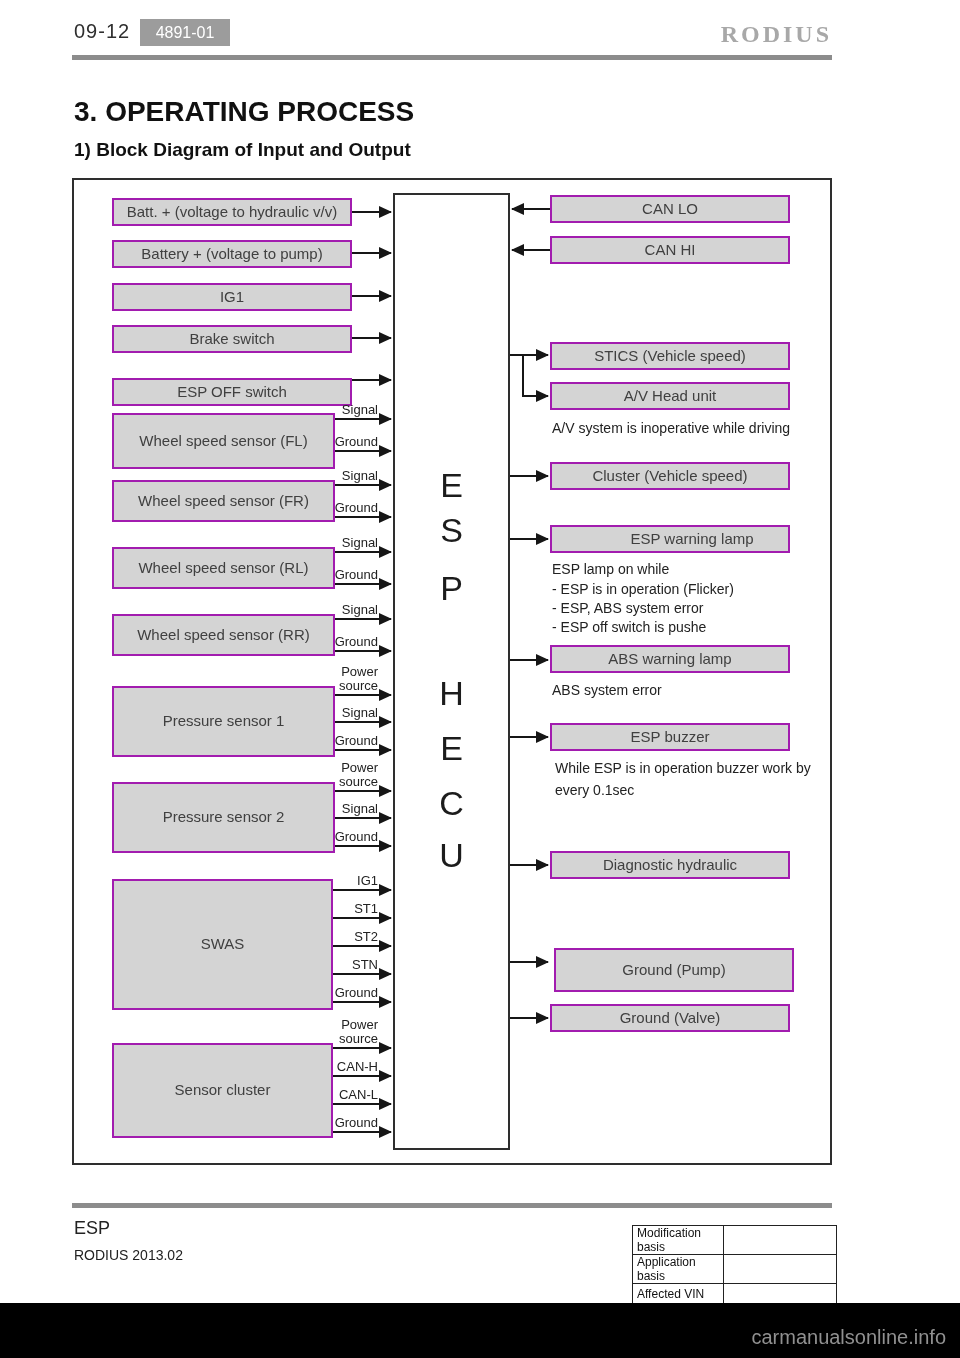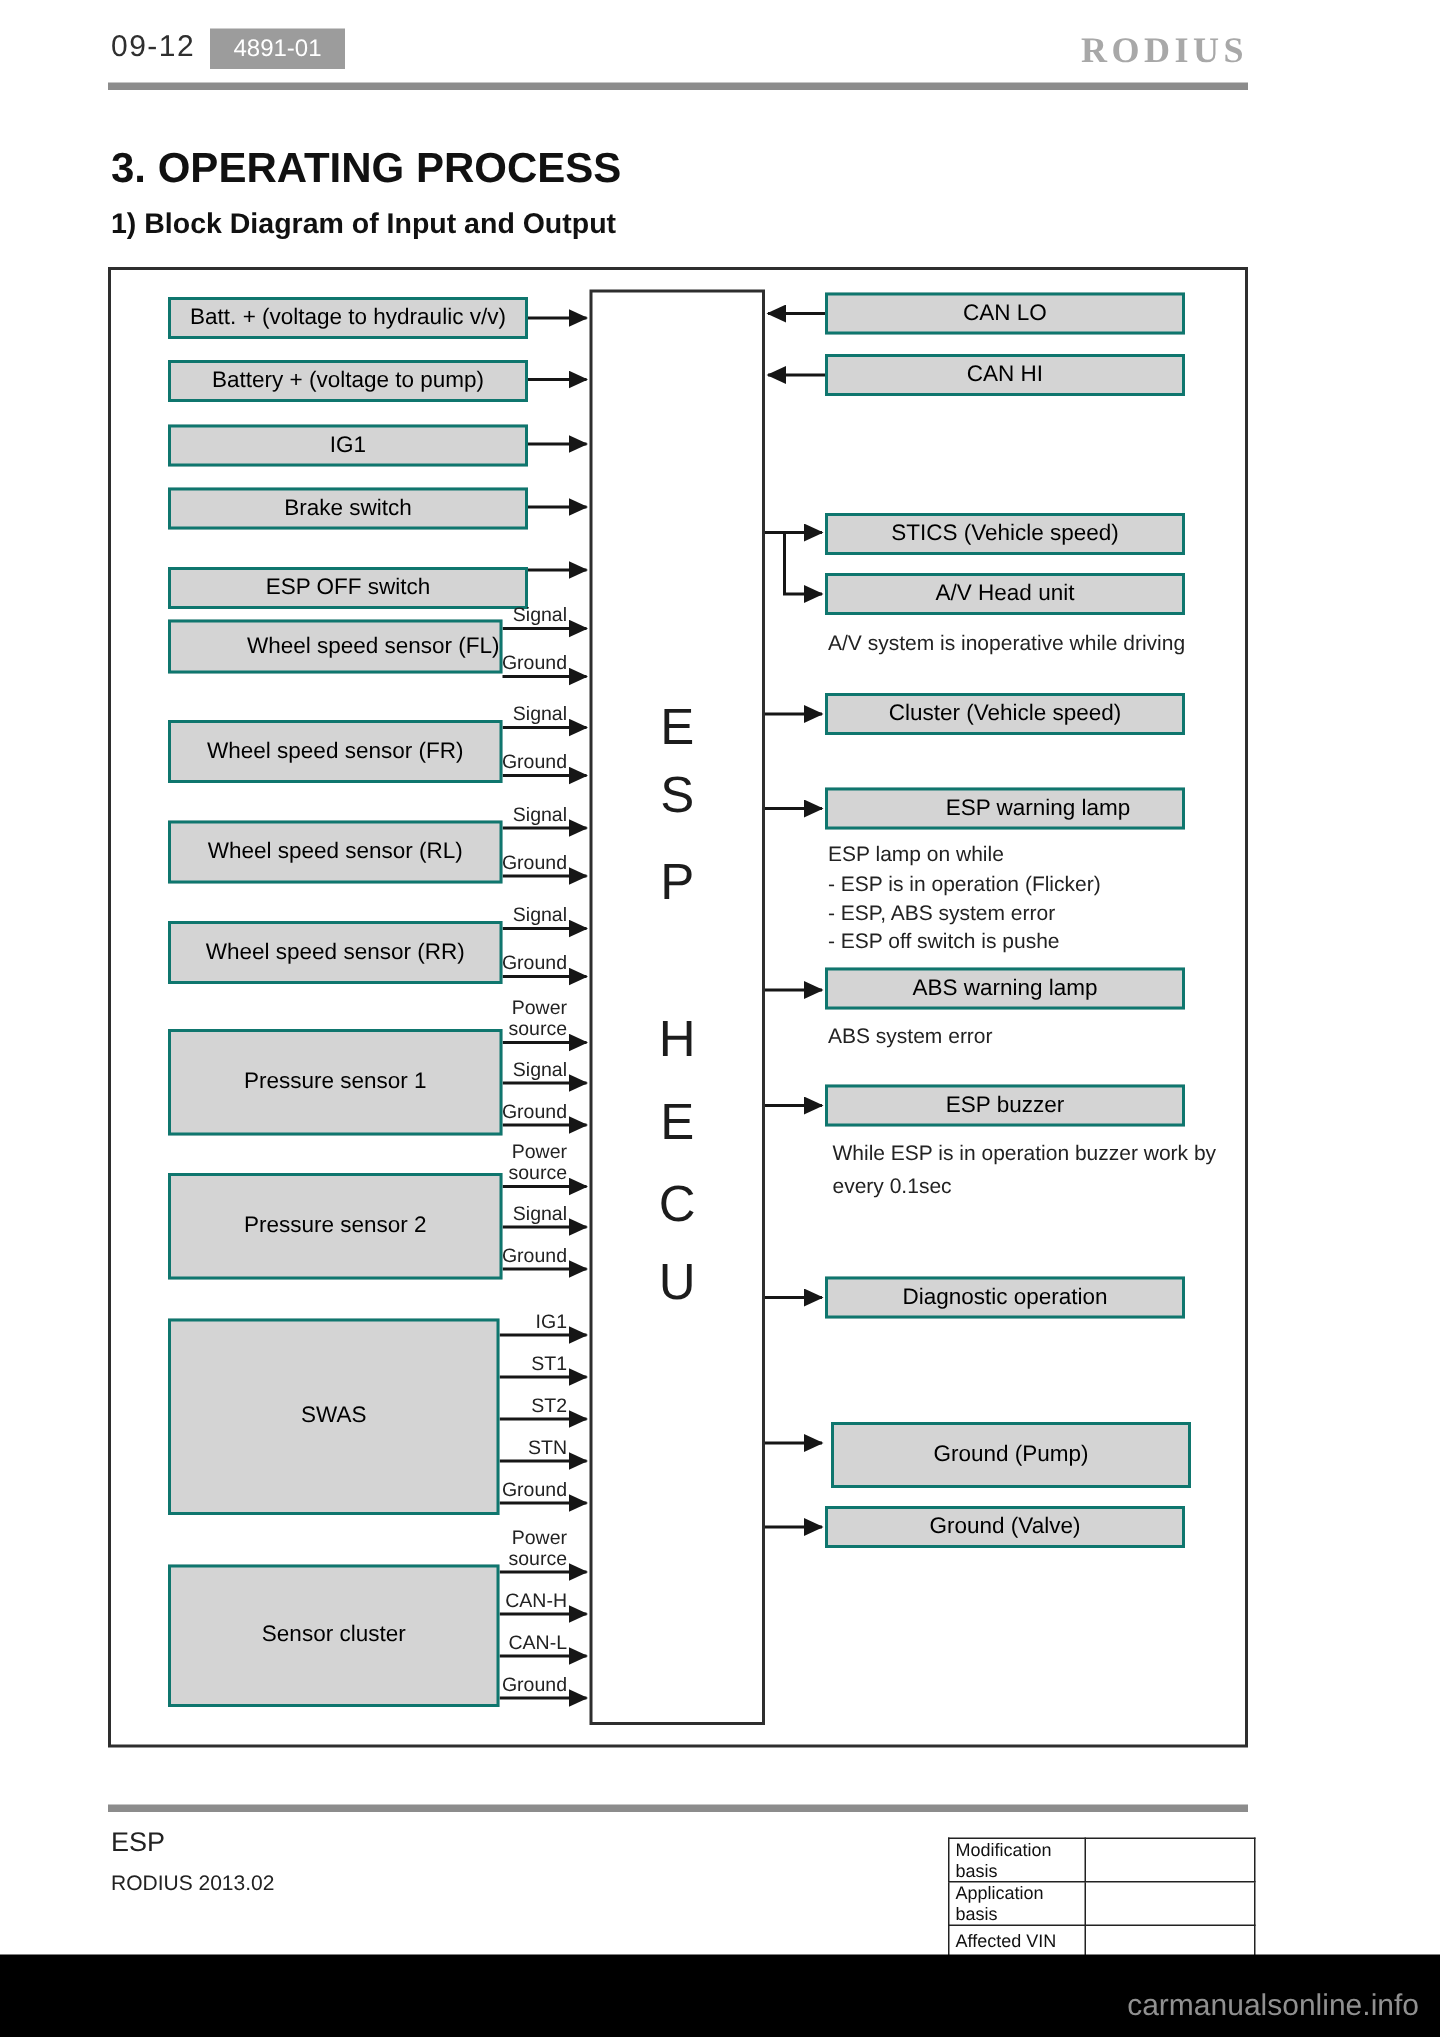--- a/index.html
+++ b/index.html
@@ -11,22 +11,22 @@
   .code-badge{left:140px;top:19px;width:90px;height:27px;background:#9c9c9c;color:#ffffff;
               display:flex;align-items:center;justify-content:center;font-size:16px;}
   .brand{top:21px;right:128px;font-family:"Liberation Serif","DejaVu Serif",serif;
          font-weight:bold;font-size:24px;letter-spacing:3px;color:#a8a8a8;}
   .hrule{left:72px;width:760px;height:5px;background:#8c8c8c;}
   
   .title{left:74px;top:96px;font-size:28px;font-weight:bold;color:#111;}
   .subtitle{left:74px;top:139px;font-size:19px;font-weight:bold;color:#111;}
   
   .dia-border{left:72px;top:178px;width:756px;height:983px;border:2px solid #2e2e2e;background:#fff;}
-  .gbox{position:absolute;background:#d4d4d4;border:2px solid #0f766e;box-sizing:border-box;
-        display:flex;align-items:center;justify-content:center;font-size:15px;color:#000000;
+  .gbox{position:absolute;background:#d4d4d4;border:2px solid #a21caf;box-sizing:border-box;
+        display:flex;align-items:center;justify-content:center;font-size:15px;color:#404040;
         text-align:center;line-height:1.1;}
   .hecu{left:393px;top:193px;width:117px;height:957px;border:2px solid #2e2e2e;background:#fff;box-sizing:border-box;}
   .letter{position:absolute;left:0;width:100%;text-align:center;font-size:34px;line-height:1;color:#1c1c1c;}
   .pin{position:absolute;left:326px;width:52px;text-align:right;font-size:13px;line-height:14px;color:#222;}
   .note{position:absolute;left:552px;font-size:14px;color:#222;white-space:nowrap;}
   svg.wires{position:absolute;left:72px;top:178px;}
   
   .f-sys{left:74px;top:1218px;font-size:18px;color:#222;}
   .f-model{left:74px;top:1247px;font-size:14px;color:#222;}
   table.rev{position:absolute;left:632px;top:1225px;border-collapse:collapse;}
@@ -120,21 +120,21 @@
     </div>
   <div class="gbox" style="left:112px;top:283px;width:240px;height:28px;">
       <span>IG1</span>
     </div>
   <div class="gbox" style="left:112px;top:325px;width:240px;height:28px;">
       <span>Brake switch</span>
     </div>
   <div class="gbox" style="left:112px;top:366px;width:240px;height:28px;margin-top:12px;">
       <span>ESP OFF switch</span>
     </div>
-  <div class="gbox" style="left:112px;top:413px;width:223px;height:36px;justify-content:flex-end;">
+  <div class="gbox" style="left:112px;top:413px;width:223px;height:56px;">
       <span>Wheel speed sensor (FL)</span>
     </div>
   <div class="gbox" style="left:112px;top:480px;width:223px;height:42px;">
       <span>Wheel speed sensor (FR)</span>
     </div>
   <div class="gbox" style="left:112px;top:547px;width:223px;height:42px;">
       <span>Wheel speed sensor (RL)</span>
     </div>
   <div class="gbox" style="left:112px;top:614px;width:223px;height:42px;">
       <span>Wheel speed sensor (RR)</span>
@@ -194,21 +194,21 @@
   <div class="gbox" style="left:550px;top:525px;width:240px;height:28px;padding-left:44px;">
       <span>ESP warning lamp</span>
     </div>
   <div class="gbox" style="left:550px;top:645px;width:240px;height:28px;">
       <span>ABS warning lamp</span>
     </div>
   <div class="gbox" style="left:550px;top:723px;width:240px;height:28px;">
       <span>ESP buzzer</span>
     </div>
   <div class="gbox" style="left:550px;top:851px;width:240px;height:28px;">
-      <span>Diagnostic operation</span>
+      <span>Diagnostic hydraulic</span>
     </div>
   <div class="gbox" style="left:554px;top:948px;width:240px;height:44px;justify-content:center;">
       <span>Ground (Pump)</span>
     </div>
   <div class="gbox" style="left:550px;top:1004px;width:240px;height:28px;">
       <span>Ground (Valve)</span>
     </div>
 
   <div class="note" style="top:420px;">A/V system is inoperative while driving</div>
   <div class="note" style="top:561px;">ESP lamp on while</div>

